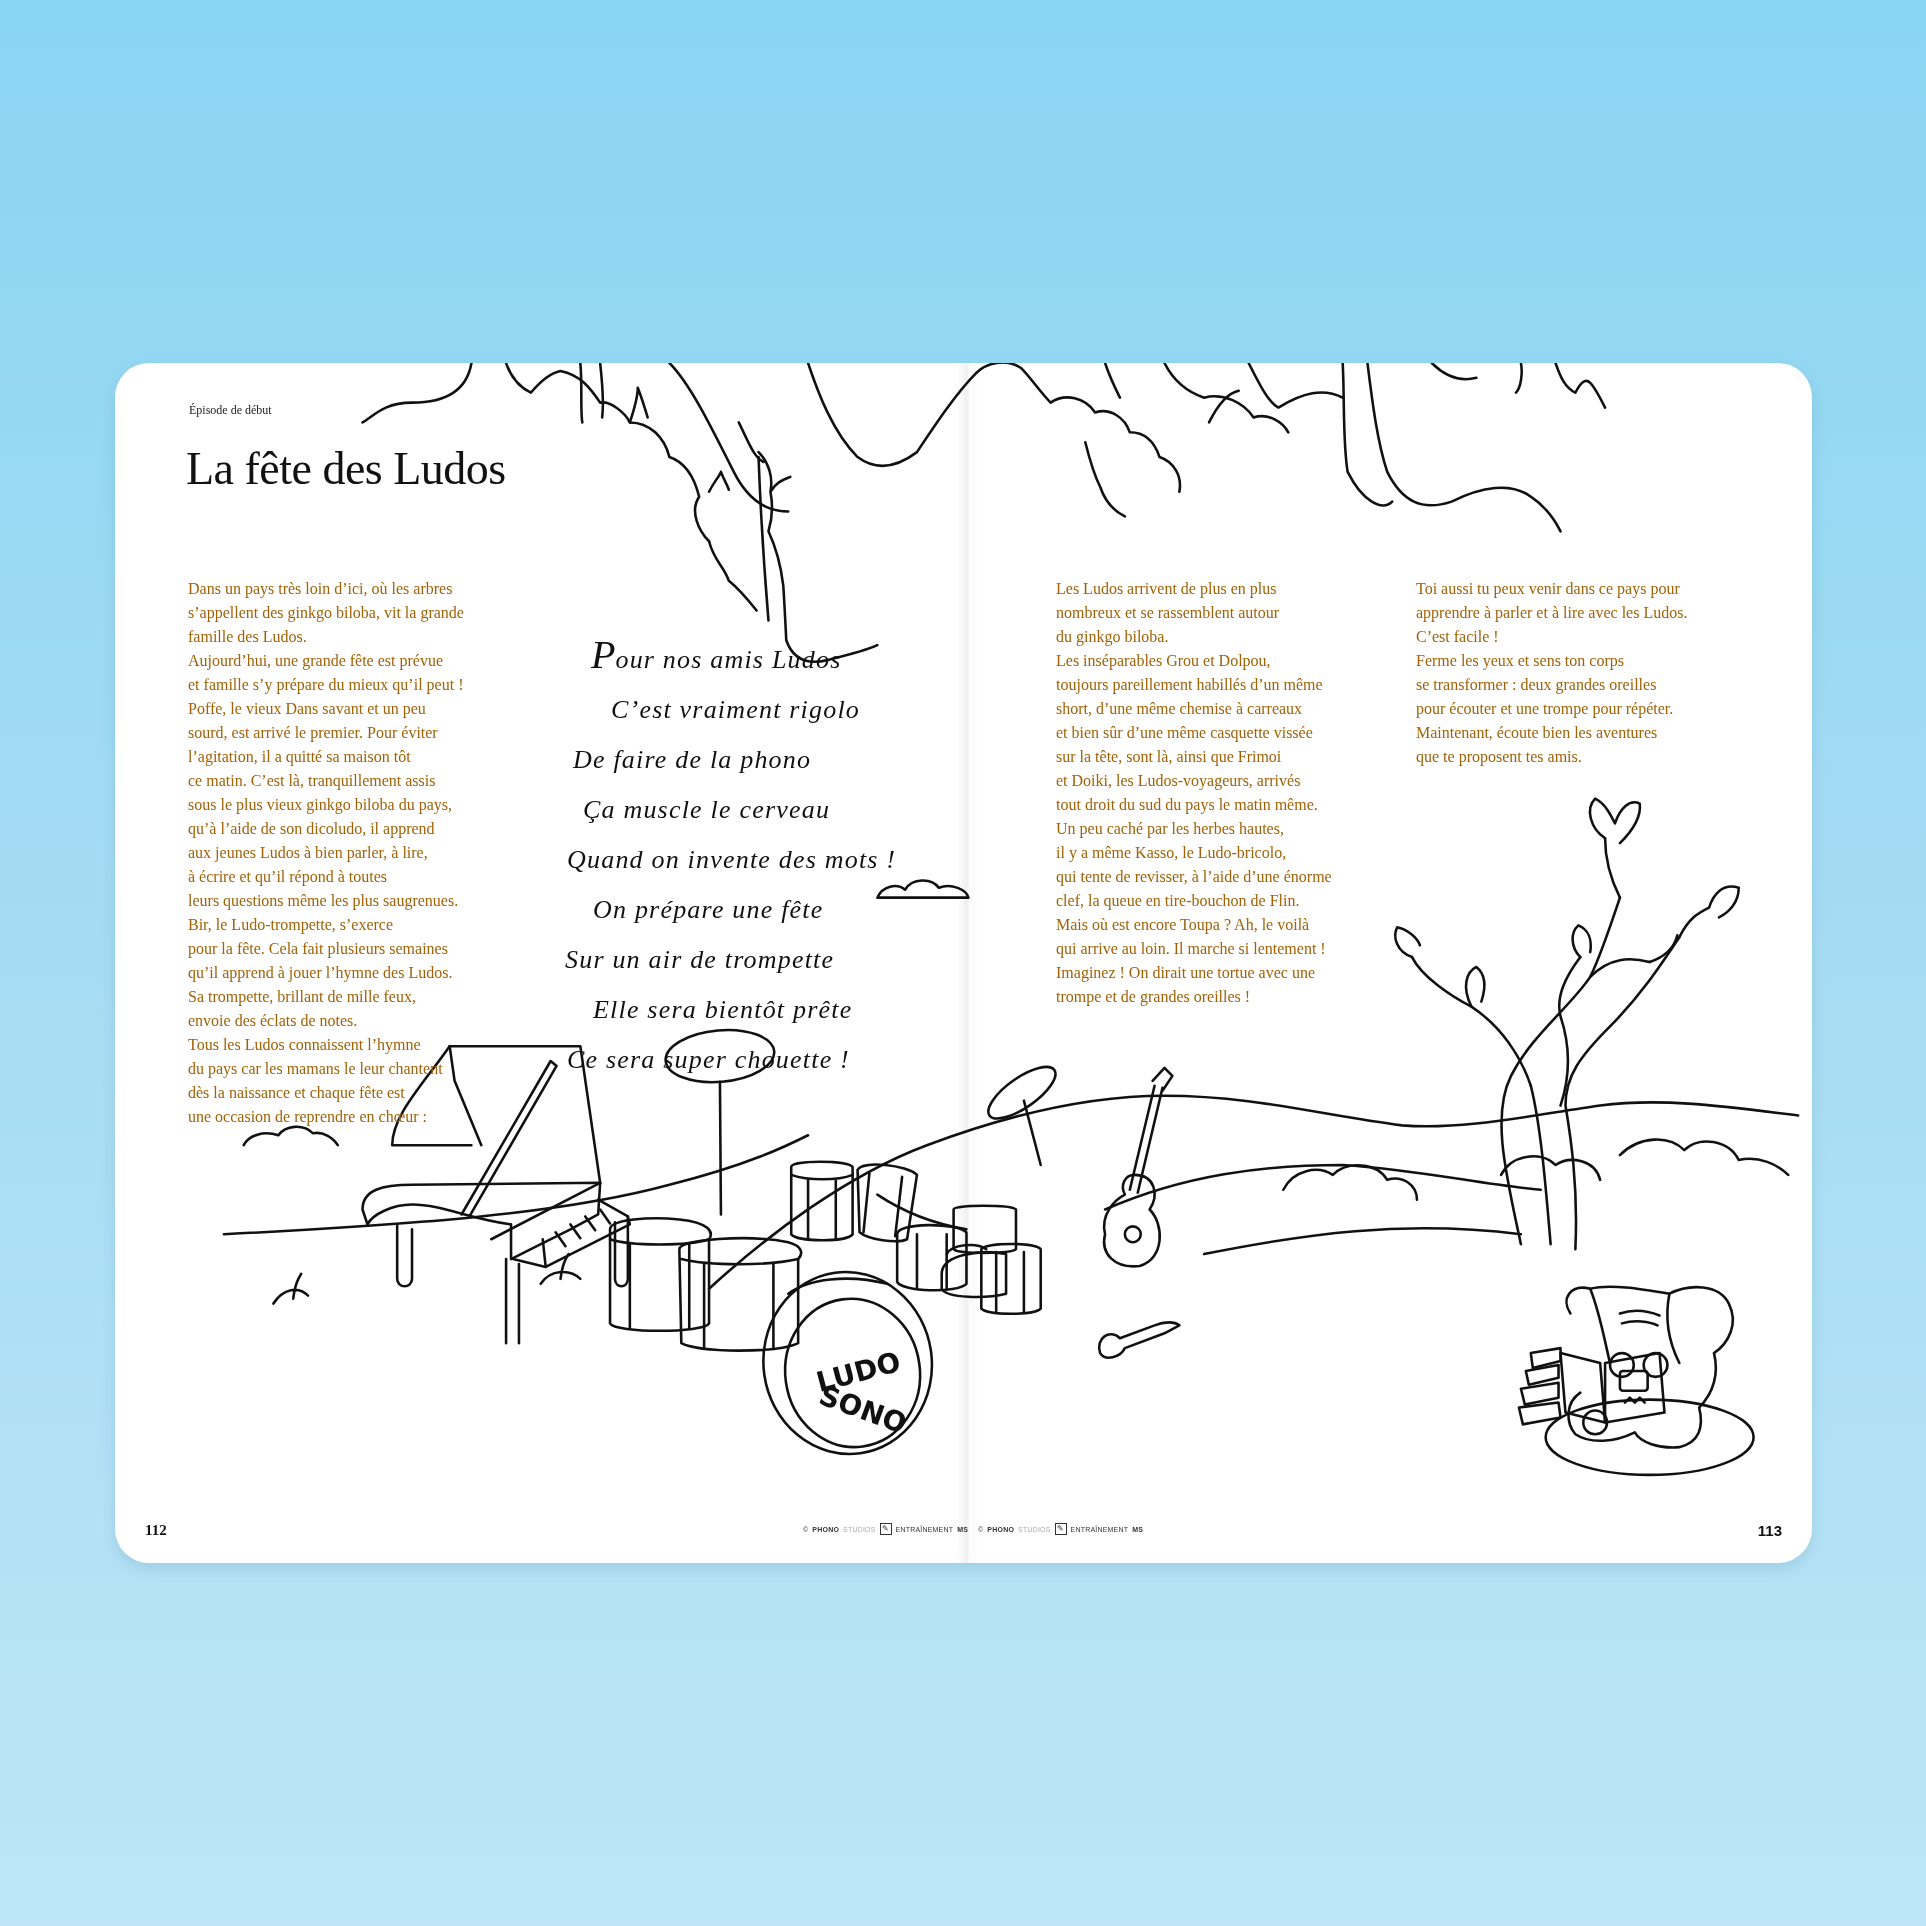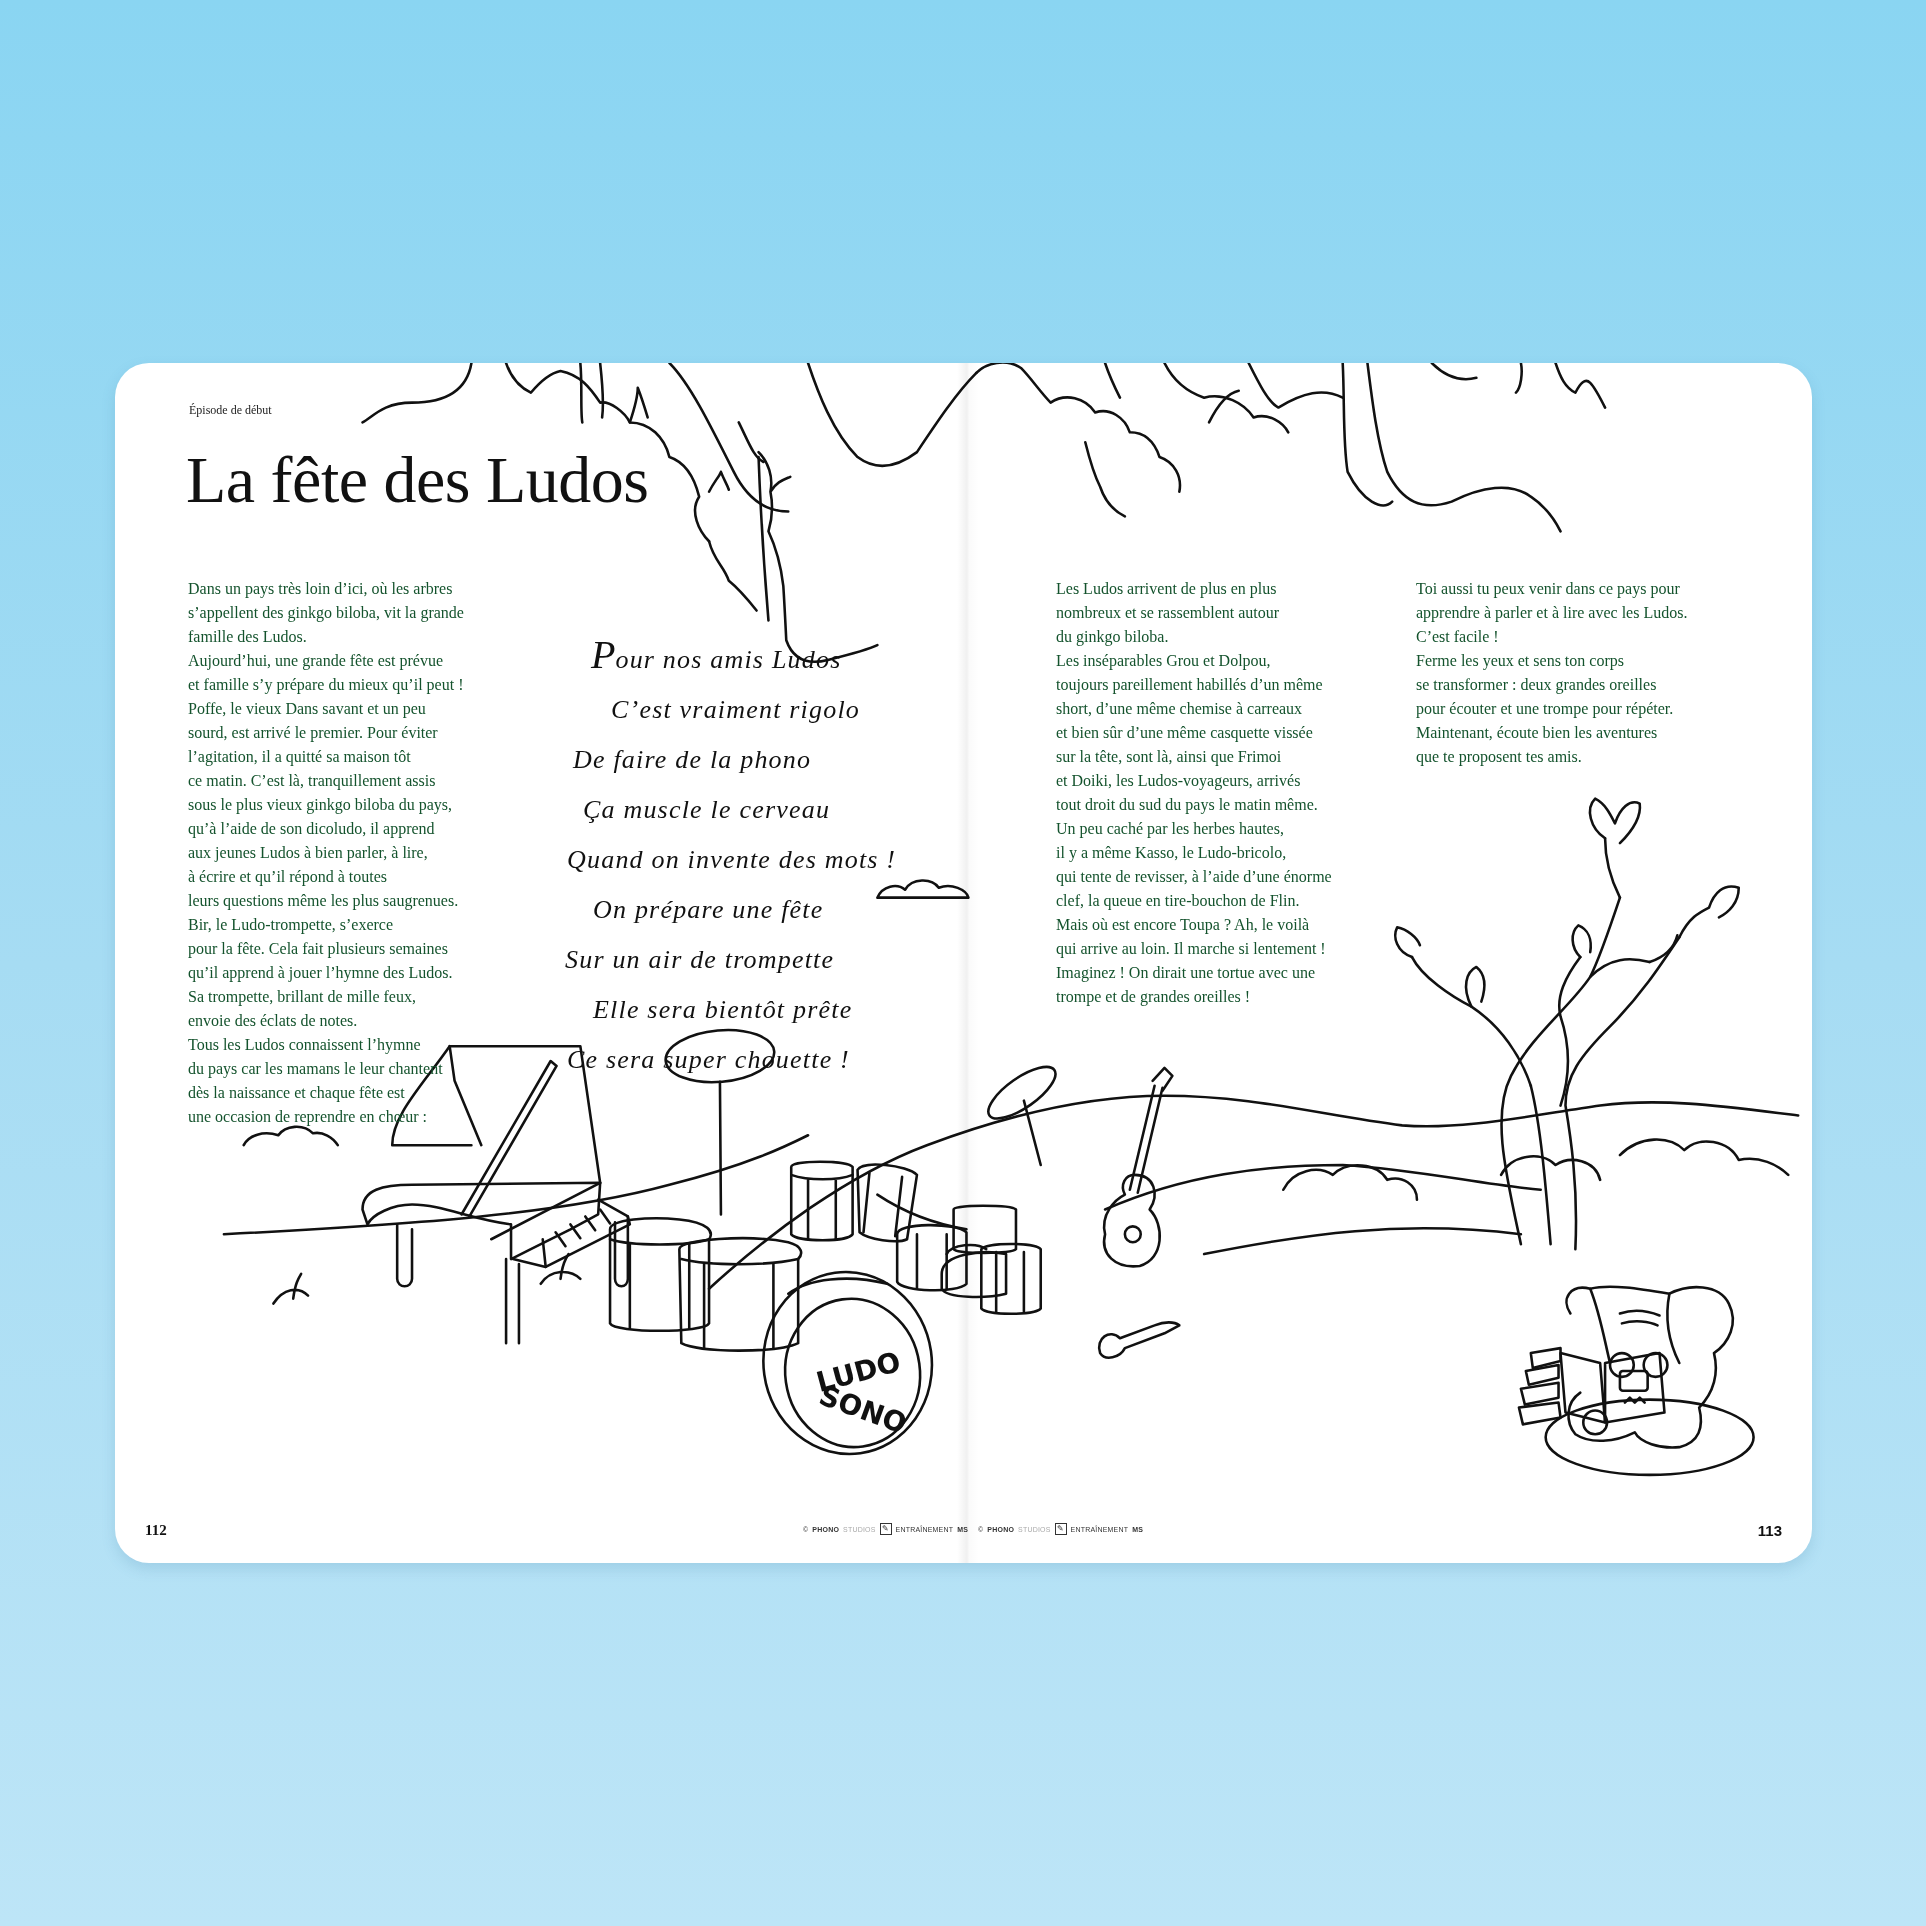--- a/index.html
+++ b/index.html
@@ -21,25 +21,25 @@
     pointer-events: none;
   }
   .art { position: absolute; left: 0; top: 0; width: 1697px; height: 1200px; pointer-events: none; }
   .art path, .art ellipse, .art rect, .art circle, .art line, .art polyline {
     fill: none; stroke: #111; stroke-width: 2.6; stroke-linecap: round; stroke-linejoin: round;
   }
   .episode {
     position: absolute; left: 74px; top: 40px; font-size: 12px; color: #222;
   }
   .title {
-    position: absolute; left: 71px; top: 79px; font-size: 66px; font-weight: normal;
+    position: absolute; left: 71px; top: 79px; font-size: 46px; font-weight: normal;
     letter-spacing: -0.5px; margin: 0;
   }
   .col {
-    position: absolute; font-size: 16px; line-height: 24px; color: #14532d;
+    position: absolute; font-size: 16px; line-height: 24px; color: #a16207;
   }
   .col p { margin: 0; white-space: pre; }
   .col-1 { left: 73px; top: 214px; width: 337px; }
   .col-3 { left: 941px; top: 214px; width: 356px; }
   .col-4 { left: 1301px; top: 214px; width: 356px; }
   .poem {
     position: absolute; left: 446px; top: 267px; width: 416px;
     font-style: italic; font-size: 26px; line-height: 50px; letter-spacing: 1.2px; color: #111;
   }
   .poem div { white-space: nowrap; }

